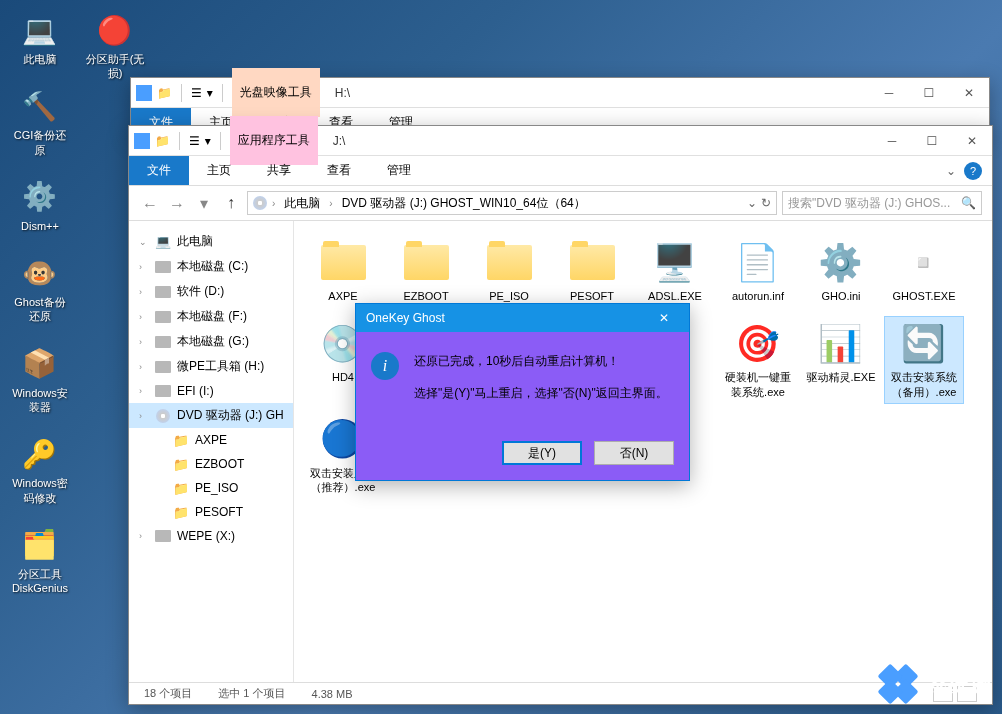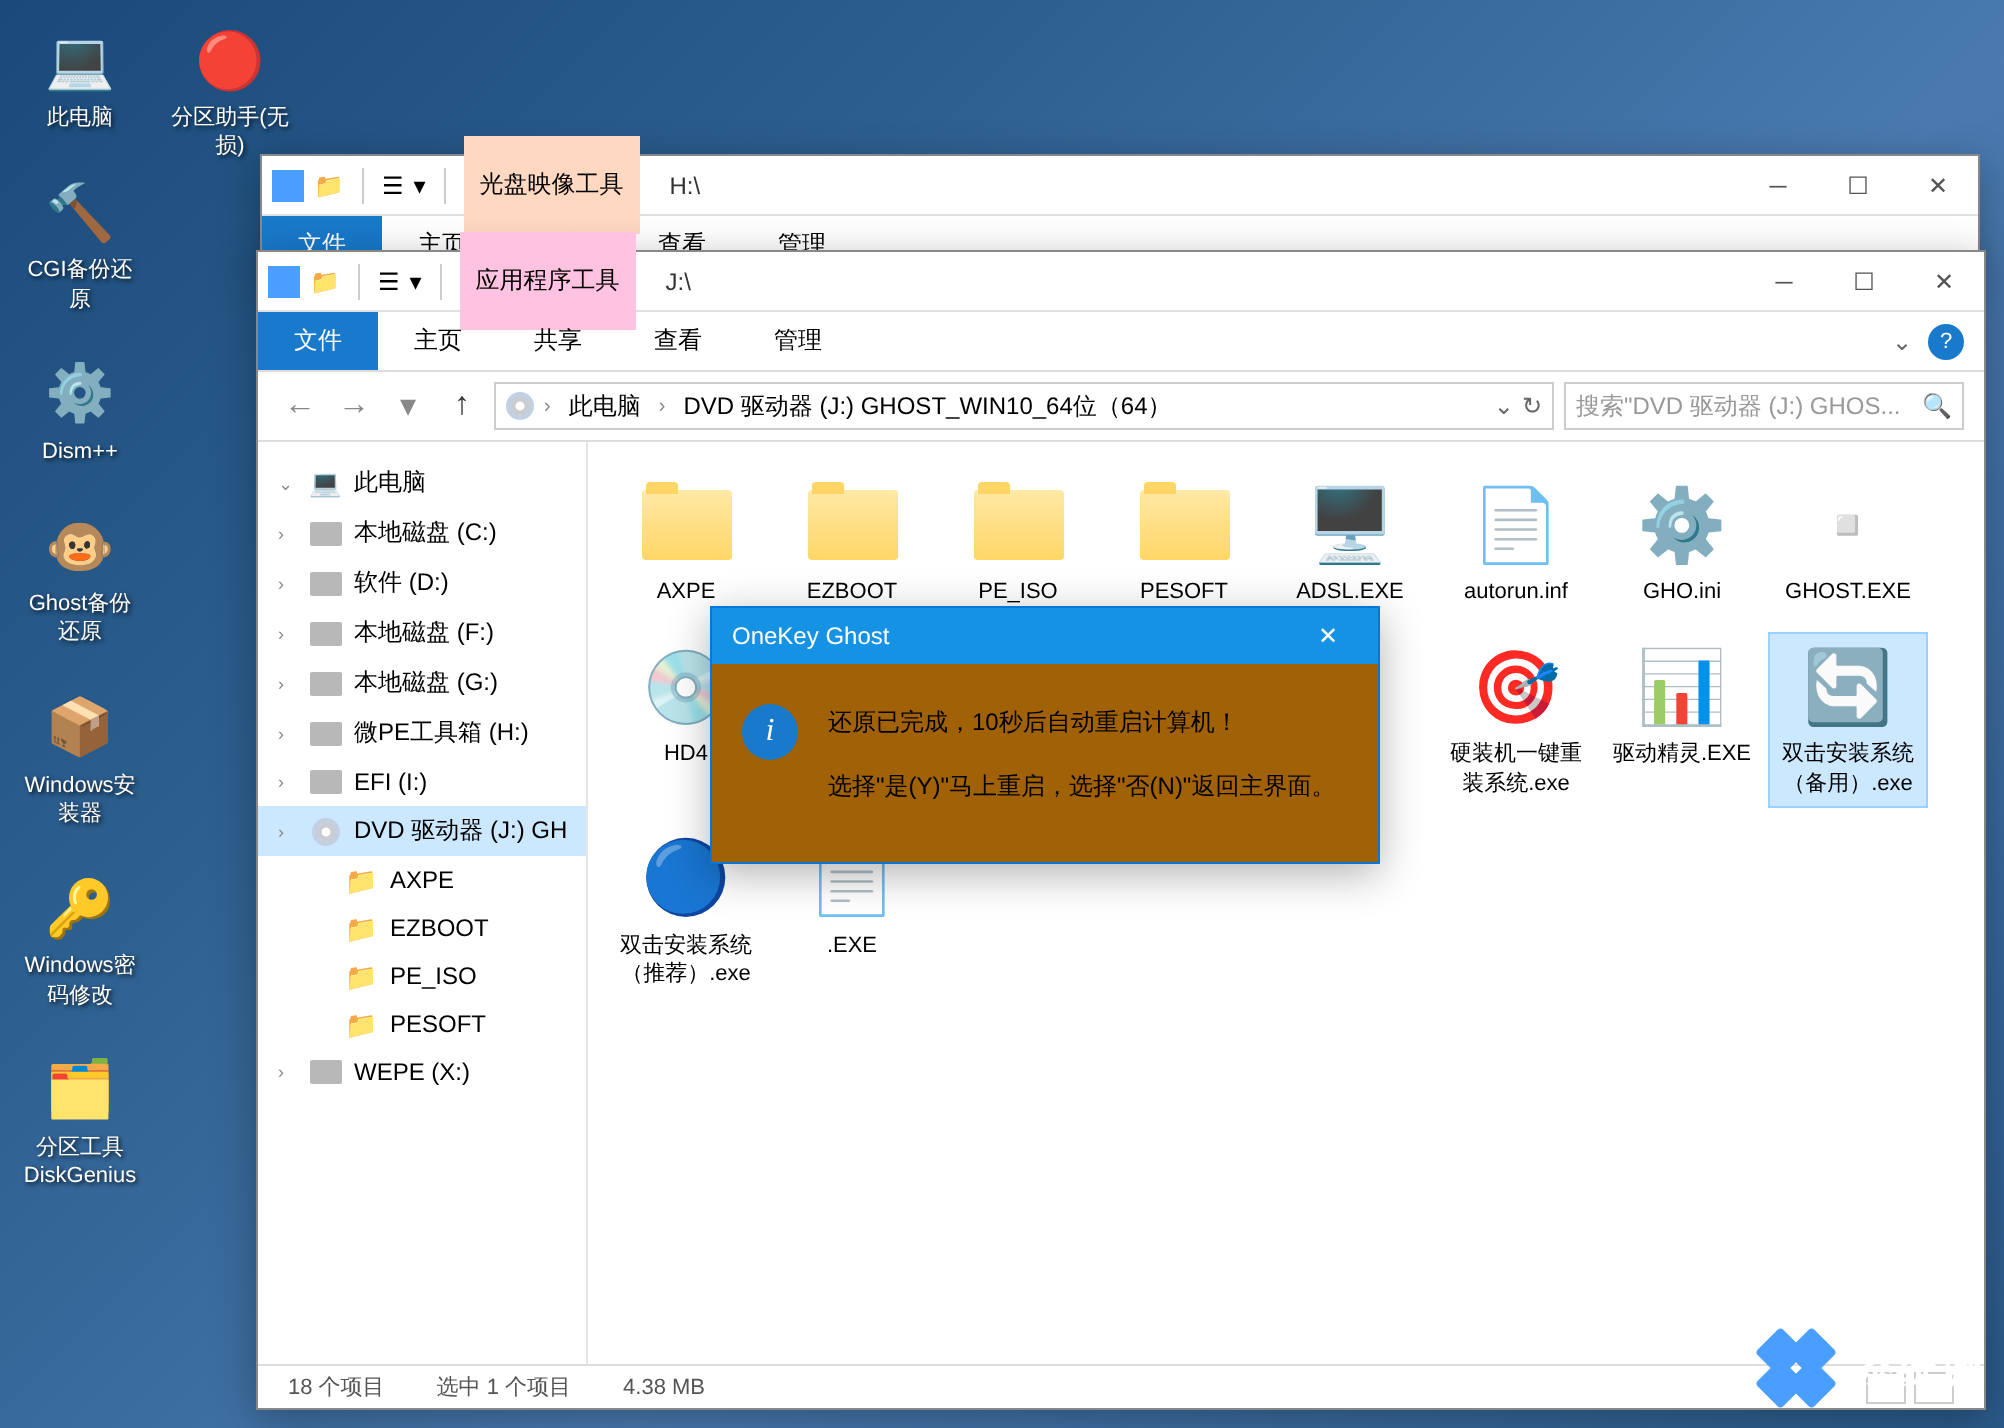--- a/index.html
+++ b/index.html
@@ -60,21 +60,21 @@
     
     .folder-icon { width: 45px; height: 35px; background: linear-gradient(#ffe9a6, #ffd666); border-radius: 2px; position: relative; }
     .folder-icon::before { content: ''; position: absolute; top: -4px; left: 2px; width: 16px; height: 6px; background: #ffd666; border-radius: 2px 2px 0 0; }
     .exe-icon { font-size: 36px; }
     
     .status-bar { height: 22px; border-top: 1px solid #ddd; display: flex; align-items: center; padding: 0 15px; font-size: 11px; color: #555; gap: 26px; }
     .status-right { margin-left: auto; display: flex; gap: 4px; }
     .view-btn { width: 20px; height: 16px; border: 1px solid #ccc; }
     
     
-    .dialog { position: absolute; left: 355px; top: 303px; width: 335px; background: #a16207; border: 1px solid #0078d7; z-index: 10; box-shadow: 0 5px 20px rgba(0,0,0,0.3); }
+    .dialog { position: absolute; left: 355px; top: 303px; width: 335px; background: #8b5cf6; border: 1px solid #0078d7; z-index: 10; box-shadow: 0 5px 20px rgba(0,0,0,0.3); }
     .dialog-title { height: 28px; background: #1692e5; color: #fff; display: flex; align-items: center; padding: 0 10px; font-size: 12px; }
     .dialog-close { margin-left: auto; width: 30px; text-align: center; cursor: pointer; }
     .dialog-body { padding: 20px 15px 15px; display: flex; gap: 15px; font-size: 12px; }
     .info-icon { width: 28px; height: 28px; border-radius: 50%; background: #1979ca; color: #fff; display: flex; align-items: center; justify-content: center; font-size: 16px; font-style: italic; font-family: Georgia, serif; flex-shrink: 0; }
     .dialog-text p { margin-bottom: 14px; line-height: 1.5; }
     .dialog-buttons { padding: 10px 15px 15px; display: flex; justify-content: flex-end; gap: 12px; }
     .dlg-btn { width: 80px; height: 24px; border: 1px solid #adadad; background: #e1e1e1; font-size: 12px; cursor: pointer; }
     .dlg-btn.primary { border: 2px solid #0078d7; }
     
     
@@ -410,20 +410,24 @@
     <span>OneKey Ghost</span>
     <span class="dialog-close">✕</span>
   </div>
   <div class="dialog-body">
     <div class="info-icon">i</div>
     <div class="dialog-text">
       <p>还原已完成，10秒后自动重启计算机！</p>
       <p>选择"是(Y)"马上重启，选择"否(N)"返回主界面。</p>
     </div>
   </div>
+  <div class="dialog-buttons">
+    <button class="dlg-btn primary">是(Y)</button>
+    <button class="dlg-btn">否(N)</button>
+  </div>
 </div>
 
 <div class="watermark-url">xitongcheng.com</div>
 <div class="watermark">
   <div class="watermark-logo">
       <span></span>
       <span></span>
       <span></span>
       <span></span>
     </div>

